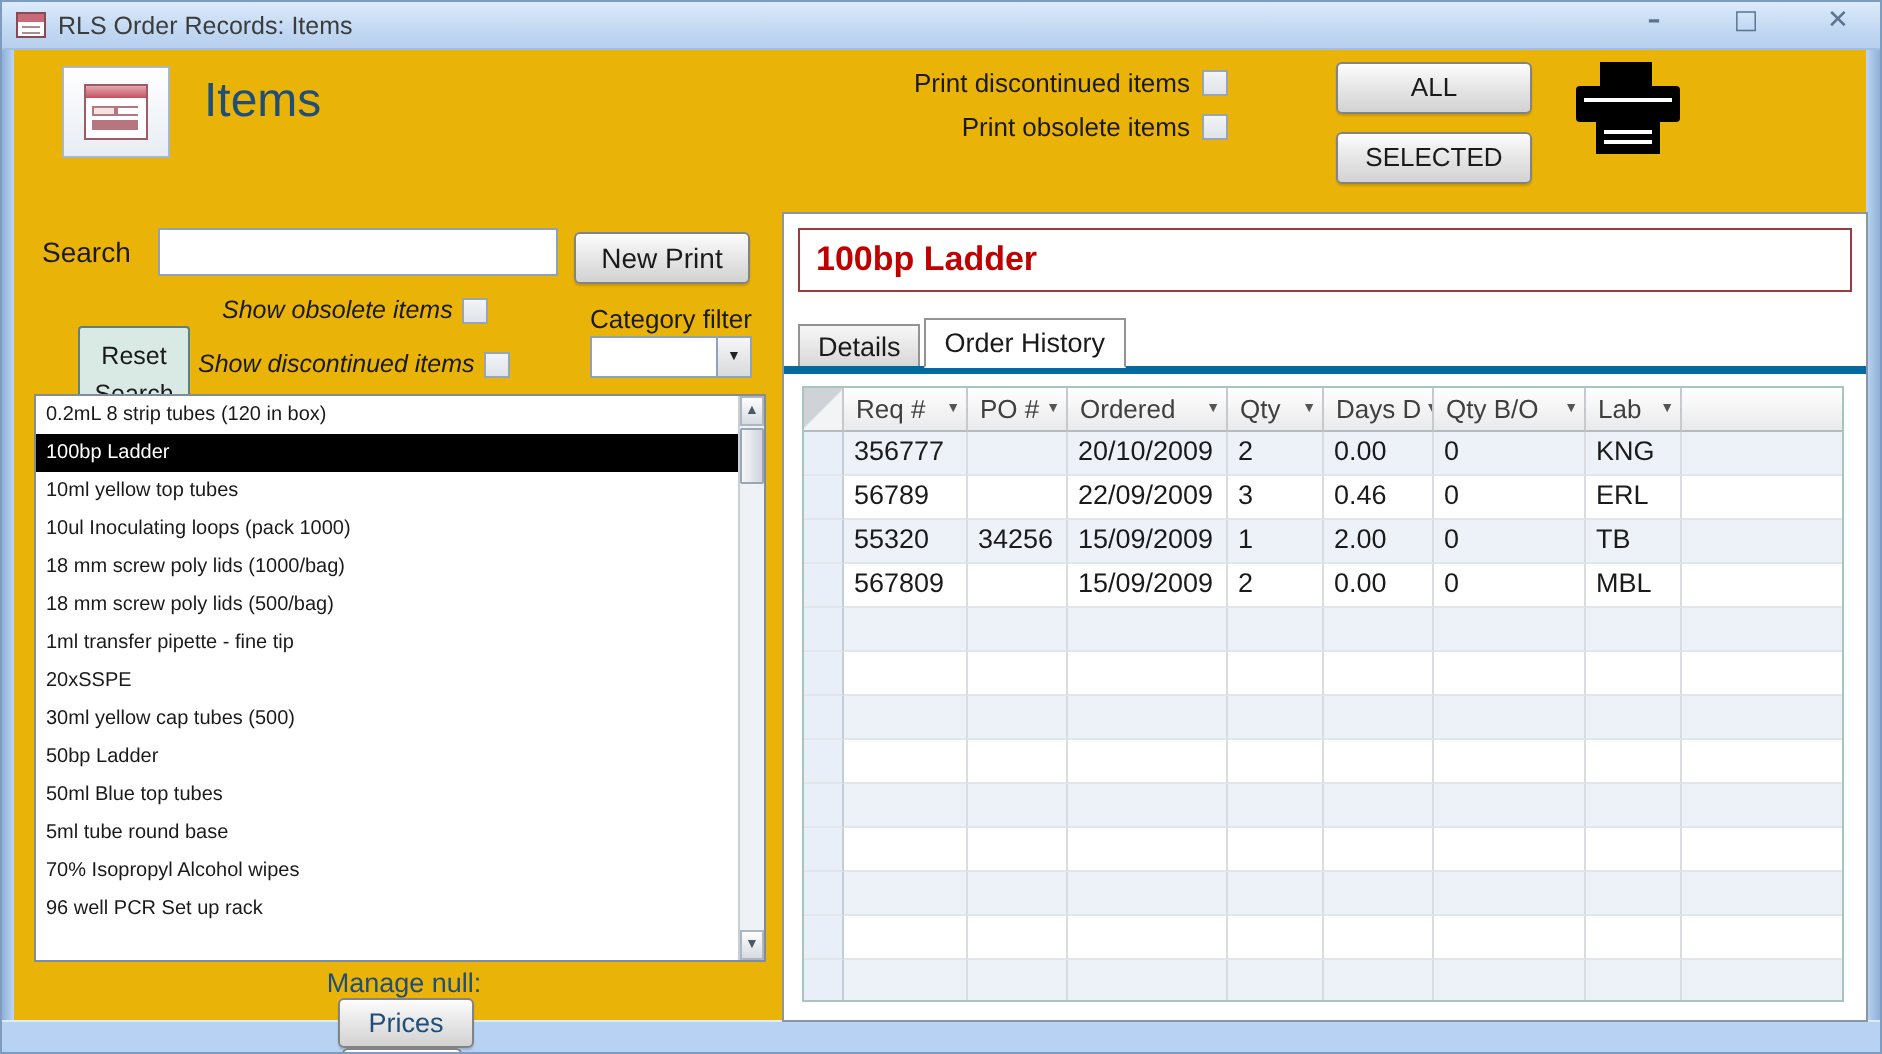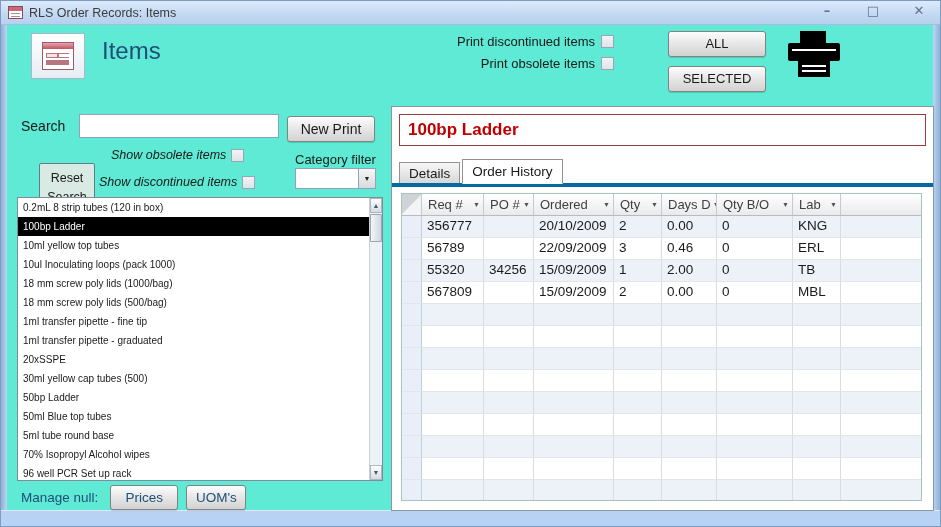--- a/index.html
+++ b/index.html
@@ -1,18 +1,18 @@
 <!DOCTYPE html>
 <html><head>
 <meta charset="utf-8">
 <style>
   * { box-sizing: border-box; margin: 0; padding: 0; }
   html,body { width: 941px; height: 527px; }
   body { font-family: "Liberation Sans", sans-serif; font-size: 13px; color: #1a1a1a; background:#c9def6; }
-  .window { position: relative; width: 941px; height: 527px; background:#5eead4; overflow:hidden; border:1px solid #7e9cc0; }
+  .window { position: relative; width: 941px; height: 527px; background:#eab308; overflow:hidden; border:1px solid #7e9cc0; }
 
   
   .titlebar { position:absolute; left:0; top:0; width:941px; height:24px;
     background: linear-gradient(#dcebfb, #c2d8f2 60%, #b7d0ee); border-bottom:1px solid #a3bedf;
     display:flex; align-items:center; padding-left:7px; }
   .titlebar-icon { width:15px; height:13px; background:#fff; border:1px solid #8a4a55; position:relative; margin-right:6px; }
   .titlebar-icon:before { content:""; position:absolute; left:0; top:0; right:0; height:4px; background:#c96a78; }
   .titlebar-icon:after { content:""; position:absolute; left:2px; top:6px; width:9px; height:1px; background:#b08a92; box-shadow:0 3px 0 #b08a92; }
   .titlebar-text { color:#3c3c3c; font-size:12.5px; }
   .win-controls { position:absolute; right:14px; top:2px; display:flex; gap:28px; color:#5d7392; font-size:13px; font-weight:bold; }
@@ -57,21 +57,21 @@
 
   .item-list { position:absolute; left:6px; top:91px; width:366px; height:284px; background:#fff; border:1px solid #7f8c99; overflow:hidden; }
   .list-inner { position:absolute; left:0; top:0; right:13px; bottom:0; }
   .list-item { height:19px; line-height:19px; padding-left:5px; font-size:10px; white-space:nowrap; overflow:hidden; }
   .list-item.selected { background:#000; color:#fff; }
   .list-scroll { position:absolute; right:0; top:0; width:13px; bottom:0; background:#eef1f5; border-left:1px solid #c9cfd6; }
   .scroll-btn { position:absolute; left:0; width:12px; height:15px; background:linear-gradient(#fdfdfd,#d7dbe1); border:1px solid #aeb6c0; font-size:7px; color:#4a5a6c; text-align:center; line-height:13px; }
   .scroll-up { top:0; } .scroll-down { bottom:0; }
   .scroll-thumb { position:absolute; left:0; top:16px; width:12px; height:28px; background:linear-gradient(90deg,#f4f6f8,#cfd6de); border:1px solid #9aa6b2; border-radius:1px; }
 
-  .left-footer { position:absolute; left:0; top:378px; width:372px; height:27px; display:flex; align-items:center; }
+  .left-footer { position:absolute; left:0; top:378px; width:372px; height:27px; display:flex; align-items:center;flex-direction:column; }
   .manage-null { color:#1f4e79; font-size:13.5px; margin-left:10px; }
   .btn-prices { width:68px; height:25px; line-height:23px; margin-left:12px; color:#1f4e79; font-size:13.5px; }
   .btn-uoms { width:60px; height:25px; line-height:23px; margin-left:8px; color:#1f4e79; font-size:13.5px; }
   .btn-delete { width:86px; height:25px; line-height:23px; margin-left:44px; color:#e02b1e; font-size:13.5px; }
 
   
   .right-panel { position:absolute; left:390px; top:105px; width:543px; height:405px; background:#fff; border:1px solid #8a96a3; }
   .detail-title-box { position:absolute; left:7px; top:7px; width:527px; height:32px; border:1px solid #9c3b3d; display:flex; align-items:center; padding-left:8px; }
   .detail-title { color:#c00000; font-weight:bold; font-size:17px; }
 
@@ -191,21 +191,20 @@
           <div class="list-item">10ml yellow top tubes</div>
 
           <div class="list-item">10ul Inoculating loops (pack 1000)</div>
 
           <div class="list-item">18 mm screw poly lids (1000/bag)</div>
 
           <div class="list-item">18 mm screw poly lids (500/bag)</div>
 
           <div class="list-item">1ml transfer pipette - fine tip</div>
 
-          <div class="list-item">1ml transfer pipette - graduated</div>
 
           <div class="list-item">20xSSPE</div>
 
           <div class="list-item">30ml yellow cap tubes (500)</div>
 
           <div class="list-item">50bp Ladder</div>
 
           <div class="list-item">50ml Blue top tubes</div>
 
           <div class="list-item">5ml tube round base</div>

